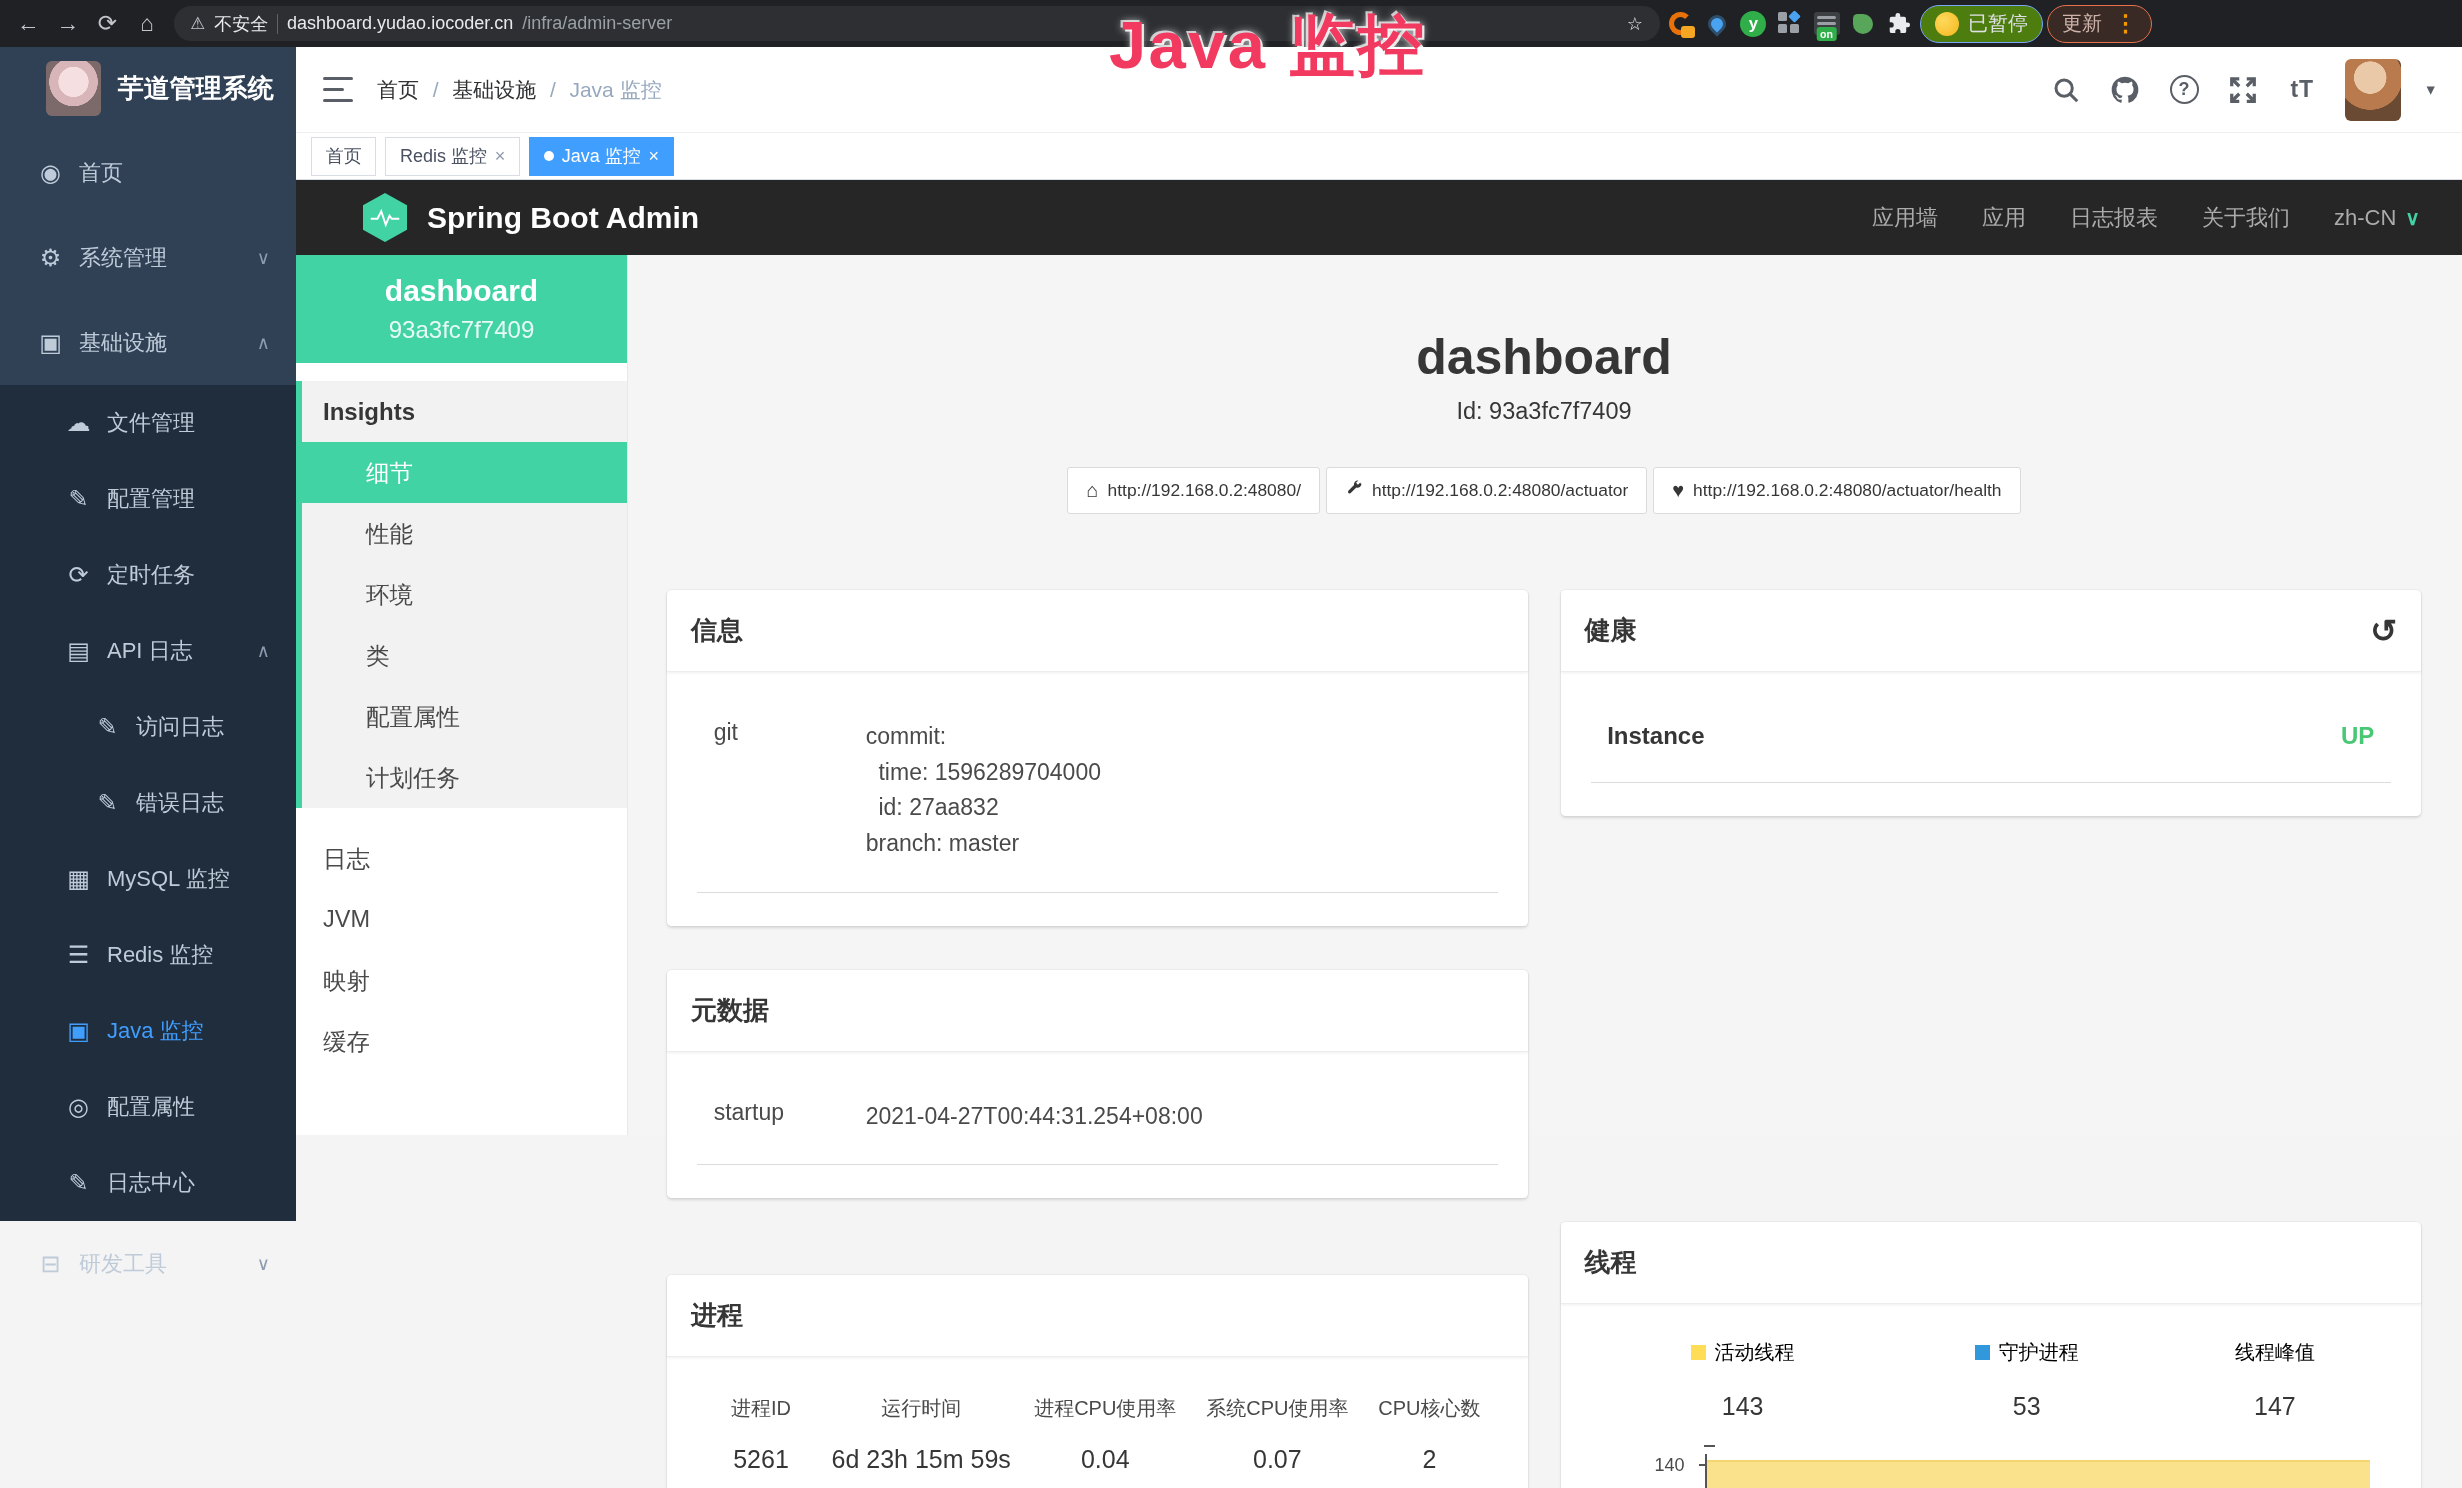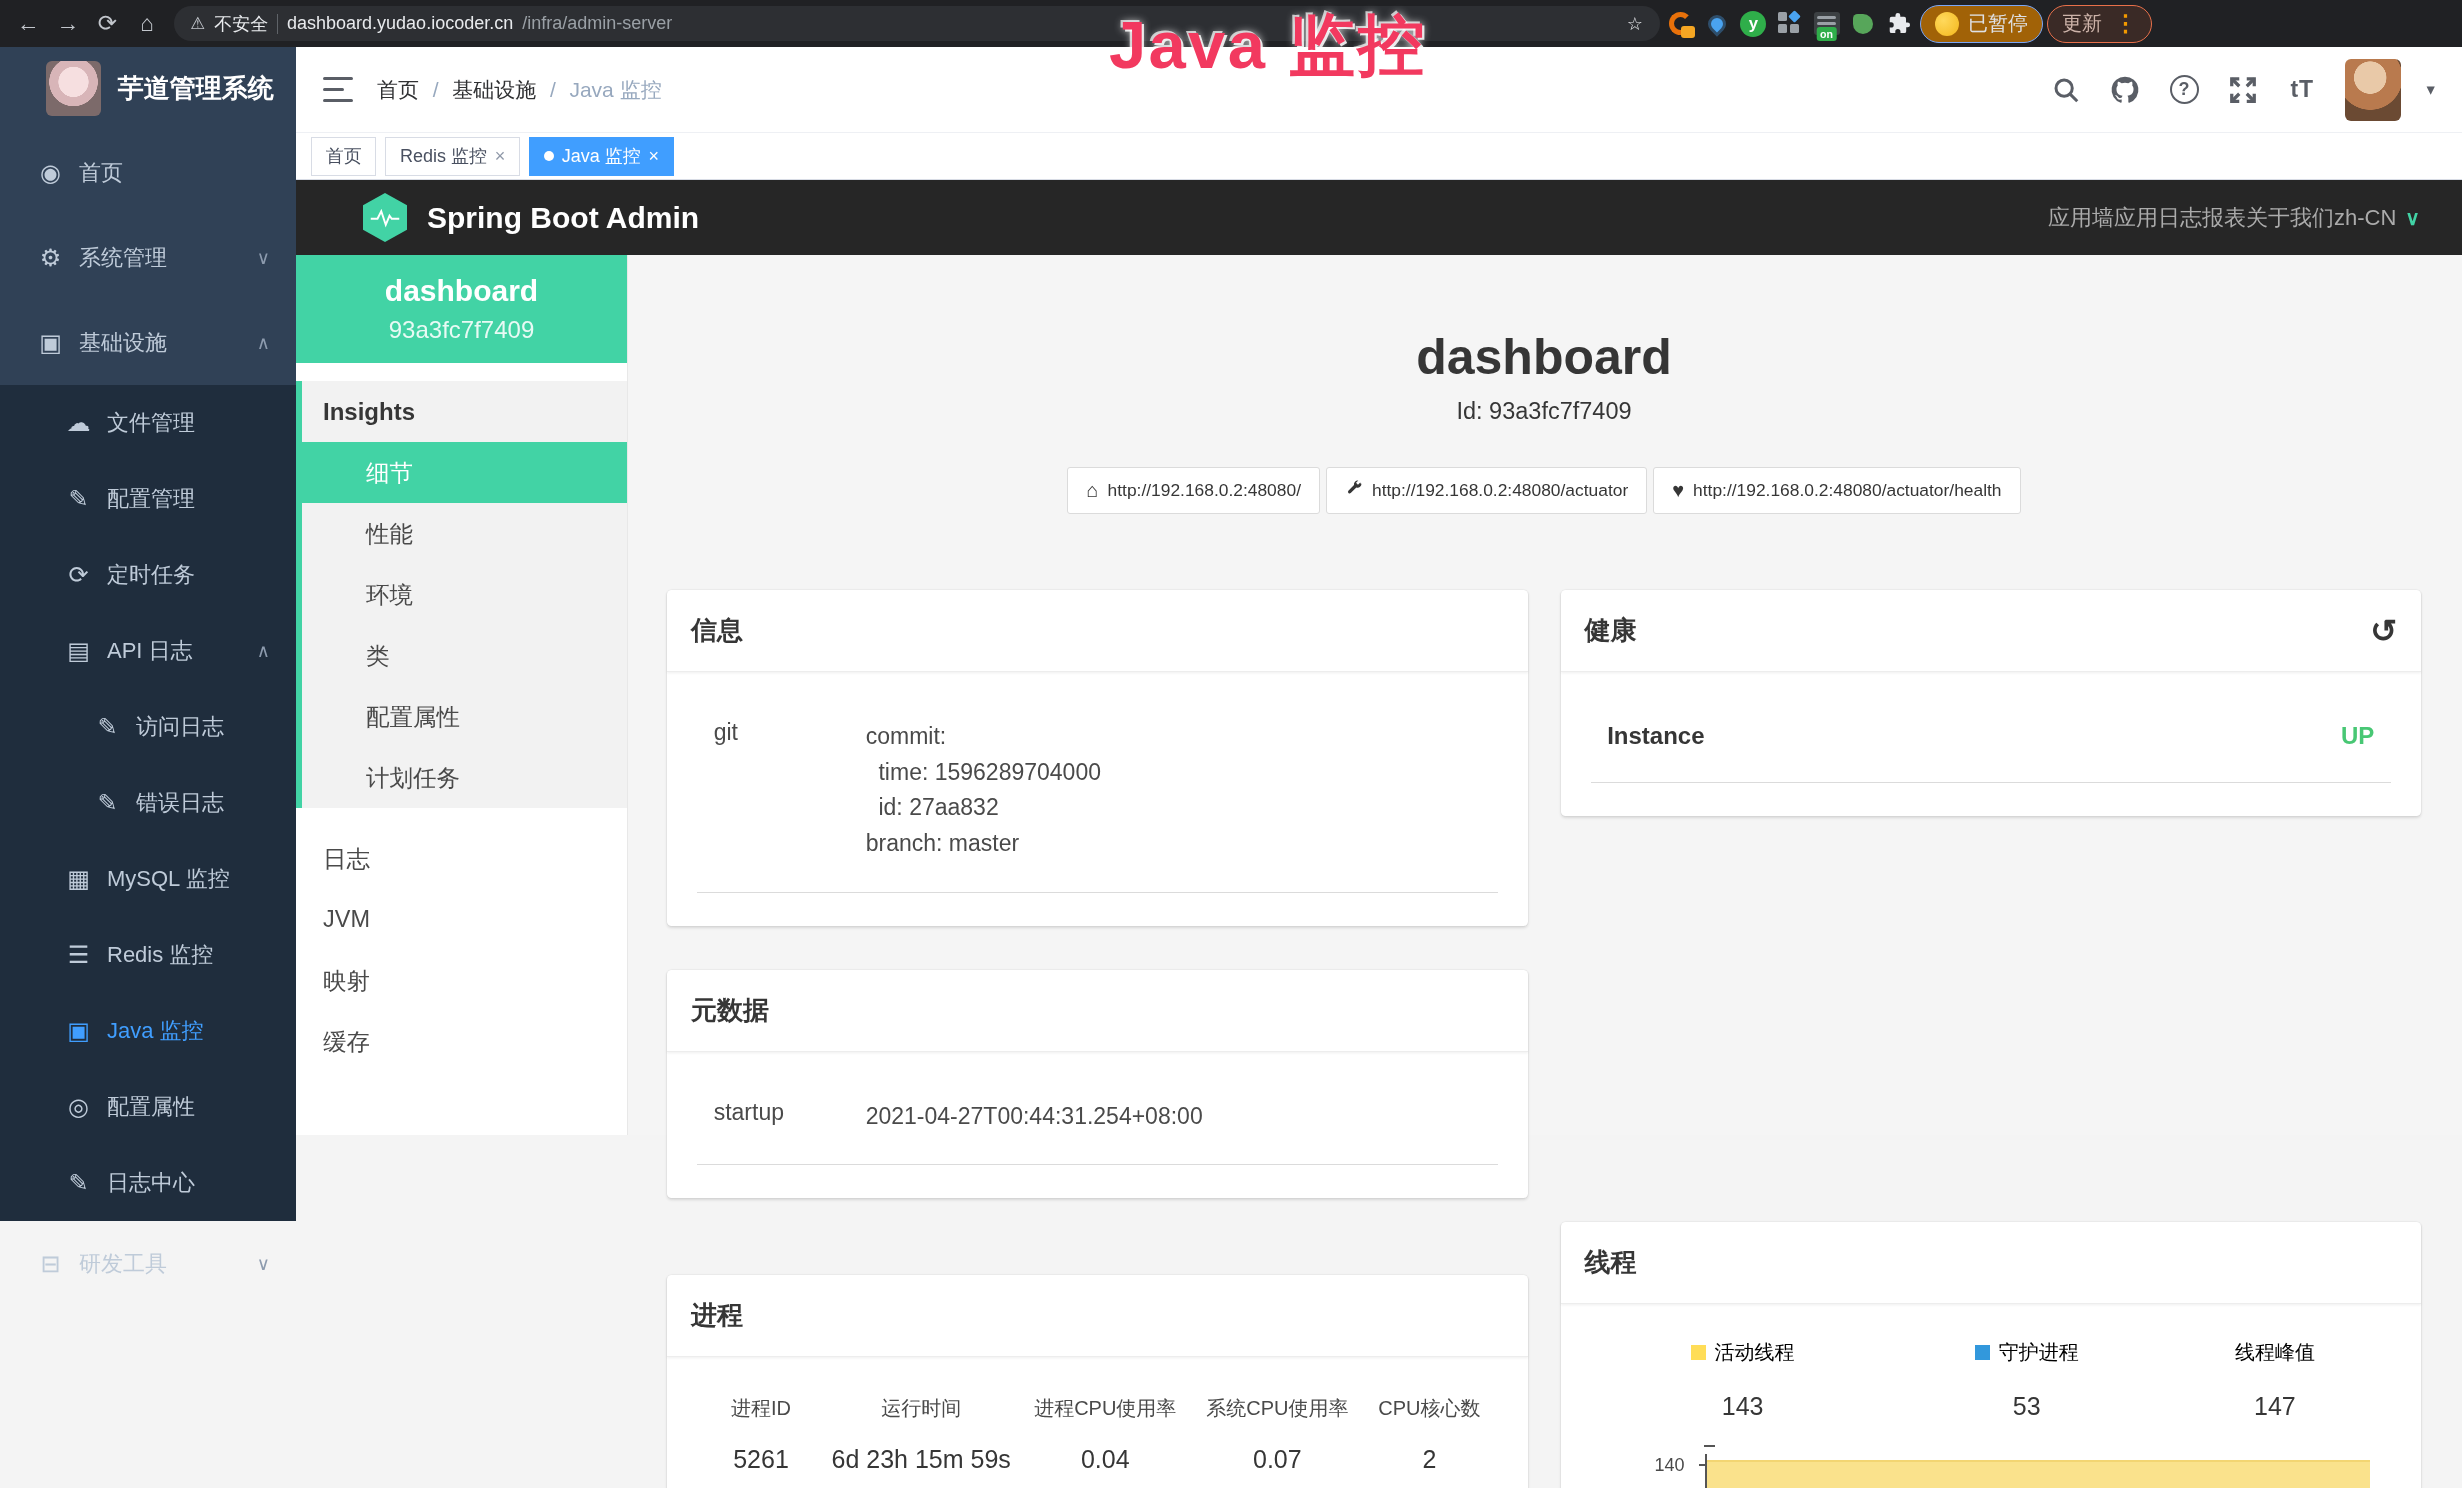--- a/index.html
+++ b/index.html
@@ -22,21 +22,21 @@
   .gridext{position:relative;width:23px;height:23px}
   .gridext i{position:absolute;width:9px;height:9px;background:#9aa0a6;border-radius:1.5px}
   .gridext i:nth-child(1){left:0;top:0}.gridext i:nth-child(2){left:0;top:12px}.gridext i:nth-child(3){left:12px;top:12px}
   .gridext .diam{left:12px;top:0;background:#4aa3f0;transform:rotate(45deg)}
   .onext{width:26px;height:23px;background:#3c4043;border-radius:3px;position:relative}
   .onext i{position:absolute;left:3.8px;right:3.8px;height:3px;background:#9aa0a6;border-radius:1.5px}
   .onext i:nth-child(1){top:3.8px}.onext i:nth-child(2){top:10px}
   .onbadge{position:absolute;left:50%;transform:translateX(-50%);bottom:-6px;background:#2fae4a;color:#fff;font-size:10.6px;font-weight:700;padding:0.8px 3.8px;border-radius:3px}
   .leafext{width:20px;height:20px;background:#57a65a;border-radius:4.6px 50% 50% 50%}
   .pill{height:38px;border-radius:20px;display:flex;align-items:center;gap:9px;padding:0 13.7px;font-size:20px;flex:0 0 auto}
-  .paused{border:1.5px solid #7aa7f8;background:#a16207;color:#dfe1e5}
+  .paused{border:1.5px solid #7aa7f8;background:#4d7c0f;color:#dfe1e5}
   .emoji-face{width:24px;height:24px;border-radius:50%;background:radial-gradient(circle at 35% 35%,#ffd95c,#f3b71c);position:relative}
   .update{border:1.5px solid #e8704a;background:#3a2a26;color:#cdb3a9;gap:12px}
   .update .dots{color:#f29900;font-size:23px;font-weight:700}
 
   
   .app-row{display:flex;height:1088px}
 
   
   .main-sidebar{width:296px;background:#304156;color:#bfcbd9;flex:0 0 auto;font-size:22px}
   .logo-row{height:83px;display:flex;align-items:center;padding-left:46px;gap:16.7px}
@@ -75,21 +75,21 @@
   .tag .dot{display:none}
   .tag .x{font-size:18px;color:#8f98a8}
   .tag.active{background:#409EFF;border-color:#409EFF;color:#fff}
   .tag.active .dot{display:inline-block;width:10.6px;height:10.6px;border-radius:50%;background:#fff}
   .tag.active .x{color:#fff}
 
   
   .sba-top{height:75px;background:#262626;display:flex;align-items:center;padding:0 42px 0 67px}
   .sba-logo{width:44px;height:49px;background:#42d3a5;clip-path:polygon(50% 0,100% 25%,100% 75%,50% 100%,0 75%,0 25%);display:flex;align-items:center;justify-content:center}
   .sba-brand{color:#fff;font-size:30px;font-weight:700;margin-left:20px}
-  .sba-nav{margin-left:auto;display:flex;align-items:center;font-size:22px;color:#ababab}
+  .sba-nav{margin-left:auto;display:flex;align-items:center;gap:44px;font-size:22px;color:#ababab}
   .sba-nav .nav-link{cursor:pointer}
   .locale{display:flex;align-items:center;gap:9px;cursor:pointer}
   .locale .lc{color:#42d3a5;font-weight:700;font-size:20px}
 
   
   .sba-row{flex:1;display:flex;min-height:0}
   .sba-side{width:332px;background:#fff;border-right:0.8px solid #e8e8e8;flex:0 0 auto;font-size:23.5px}
   .side-head{height:108px;background:#42d3a5;color:#fff;display:flex;flex-direction:column;align-items:center;justify-content:center;gap:7.6px}
   .side-head .an{font-size:30px;font-weight:700}
   .side-head .aid{font-size:24px;color:rgba(255,255,255,.88)}

